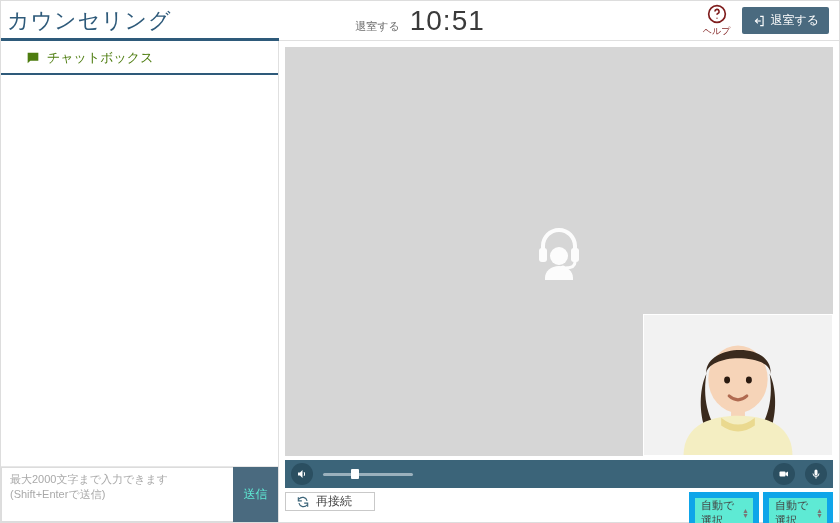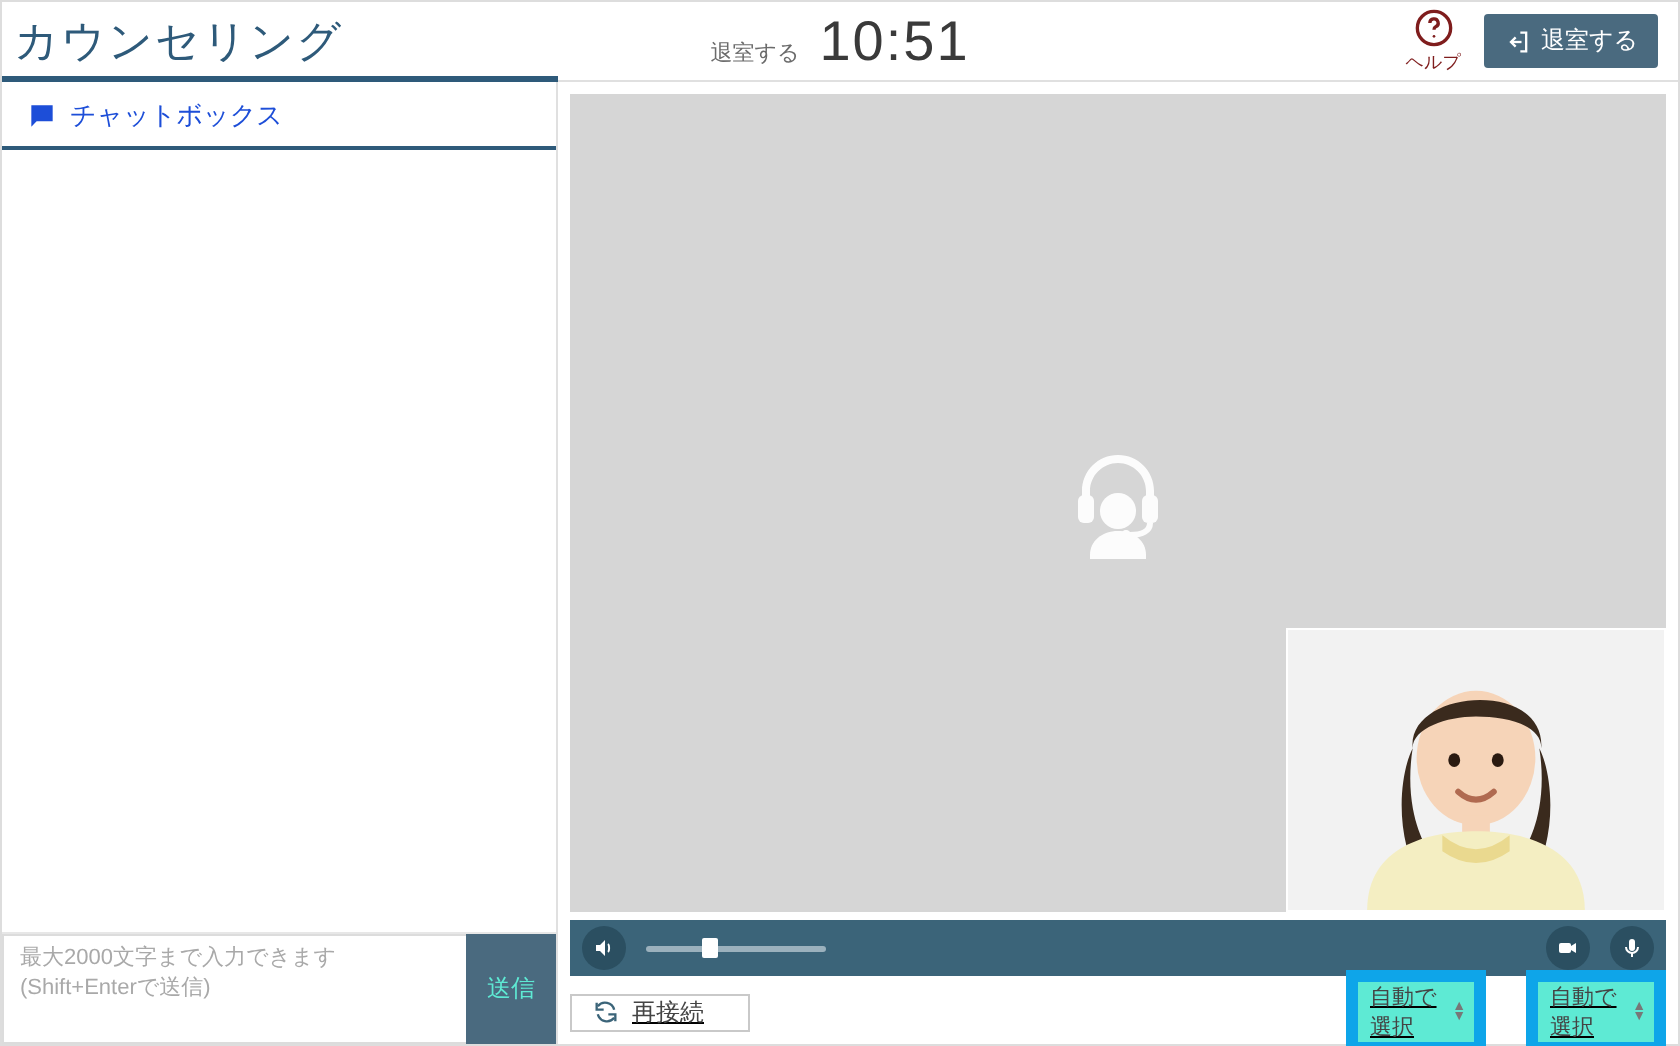--- a/index.html
+++ b/index.html
@@ -16,21 +16,21 @@
   .help-btn svg { width: 20px; height: 20px; }
   .help-label { font-size: 9px; margin-top: 1px; }
   .leave-btn { background: #4a6a7f; color: #fff; border: none; padding: 5px 10px; font-size: 12px; display: flex; align-items: center; gap: 4px; cursor: pointer; border-radius: 2px; }
   .leave-btn svg { width: 14px; height: 14px; }
   
   .title-underline { position: absolute; left: 0; bottom: -1px; width: 278px; height: 3px; background: #2e5a7a; }
   
   .body { flex: 1; display: flex; min-height: 0; }
   
   .chat-panel { width: 278px; display: flex; flex-direction: column; border-right: 1px solid #e0e0e0; }
-  .chat-header { display: flex; align-items: center; gap: 6px; padding: 8px 8px 6px 12px; border-bottom: 2px solid #2e5a7a; color: #1d4ed8; font-size: 13px; }
+  .chat-header { display: flex; align-items: center; gap: 6px; padding: 8px 8px 6px 24px; border-bottom: 2px solid #2e5a7a; color: #4d7c0f; font-size: 13px; }
   .chat-header svg { width: 16px; height: 16px; }
   .chat-log { flex: 1; background: #fff; }
   .chat-input-row { display: flex; height: 56px; border-top: 1px solid #e7e7e7; }
   .chat-input { flex: 1; border: 1px solid #dcdcdc; border-right: none; padding: 4px 8px; font-size: 11px; color: #777; resize: none; font-family: inherit; line-height: 1.4; }
   .chat-input::placeholder { color: #a9a9a9; white-space: pre-line; }
   .send-btn { width: 45px; background: #4a6a7f; color: #5eead4; border: none; font-size: 12px; cursor: pointer; }
   
   .video-panel { flex: 1; display: flex; flex-direction: column; background: #fff; padding: 6px 6px 2px 6px; gap: 4px; }
   .video-main { flex: 1; background: #d6d6d6; position: relative; }
   .placeholder-icon { position: absolute; top: 50%; left: 50%; transform: translate(-50%, -50%); color: #fff; opacity: 0.95; }
@@ -38,21 +38,21 @@
   .self-view { position: absolute; right: 0; bottom: 0; width: 190px; height: 142px; background: #fff; border: 1px solid #fff; overflow: hidden; }
   .self-view svg { width: 100%; height: 100%; display: block; }
   
   .video-controls { height: 28px; background: #3b6479; display: flex; align-items: center; padding: 0 6px; gap: 10px; position: relative; }
   .ctrl-btn { width: 22px; height: 22px; border-radius: 50%; background: #2b4f61; display: flex; align-items: center; justify-content: center; cursor: pointer; color: #fff; border:none; }
   .ctrl-btn svg { width: 12px; height: 12px; }
   .volume-track { width: 90px; height: 3px; background: #9bb1bd; position: relative; border-radius: 2px; }
   .volume-thumb { position: absolute; top: 50%; transform: translate(-50%,-50%); width: 8px; height: 10px; background: #fff; border-radius: 1px; }
   .video-controls .spacer { flex: 1; }
   
-  .reconnect-row { height: 28px; display: flex; align-items: center; gap: 20px; text-decoration: underline; }
+  .reconnect-row { height: 28px; display: flex; align-items: flex-start; gap: 4px; }
   .reconnect-btn { flex: 0 0 auto; background: #fff; border: 1px solid #c9c9c9; padding: 0 10px; display: flex; align-items: center; gap: 6px; font-size: 12px; color: #444; cursor: pointer; min-width: 90px; }
   .reconnect-btn svg { width: 14px; height: 14px; color: #3b6479; }
   .reconnect-row .grow { flex: 1; }
   .select-box { width: 70px; border: 6px solid #0ea5e9; background: #5eead4; padding: 0 16px 0 6px; font-size: 11px; color: #444; display: flex; align-items: center; position: relative; cursor: pointer; }
   .select-box .arrows { position: absolute; right: 4px; top: 50%; transform: translateY(-50%); display:flex; flex-direction:column; line-height:5px; font-size:7px; color:#777; }
 </style>
 </head>
 <body>
 
 <div class="app">

